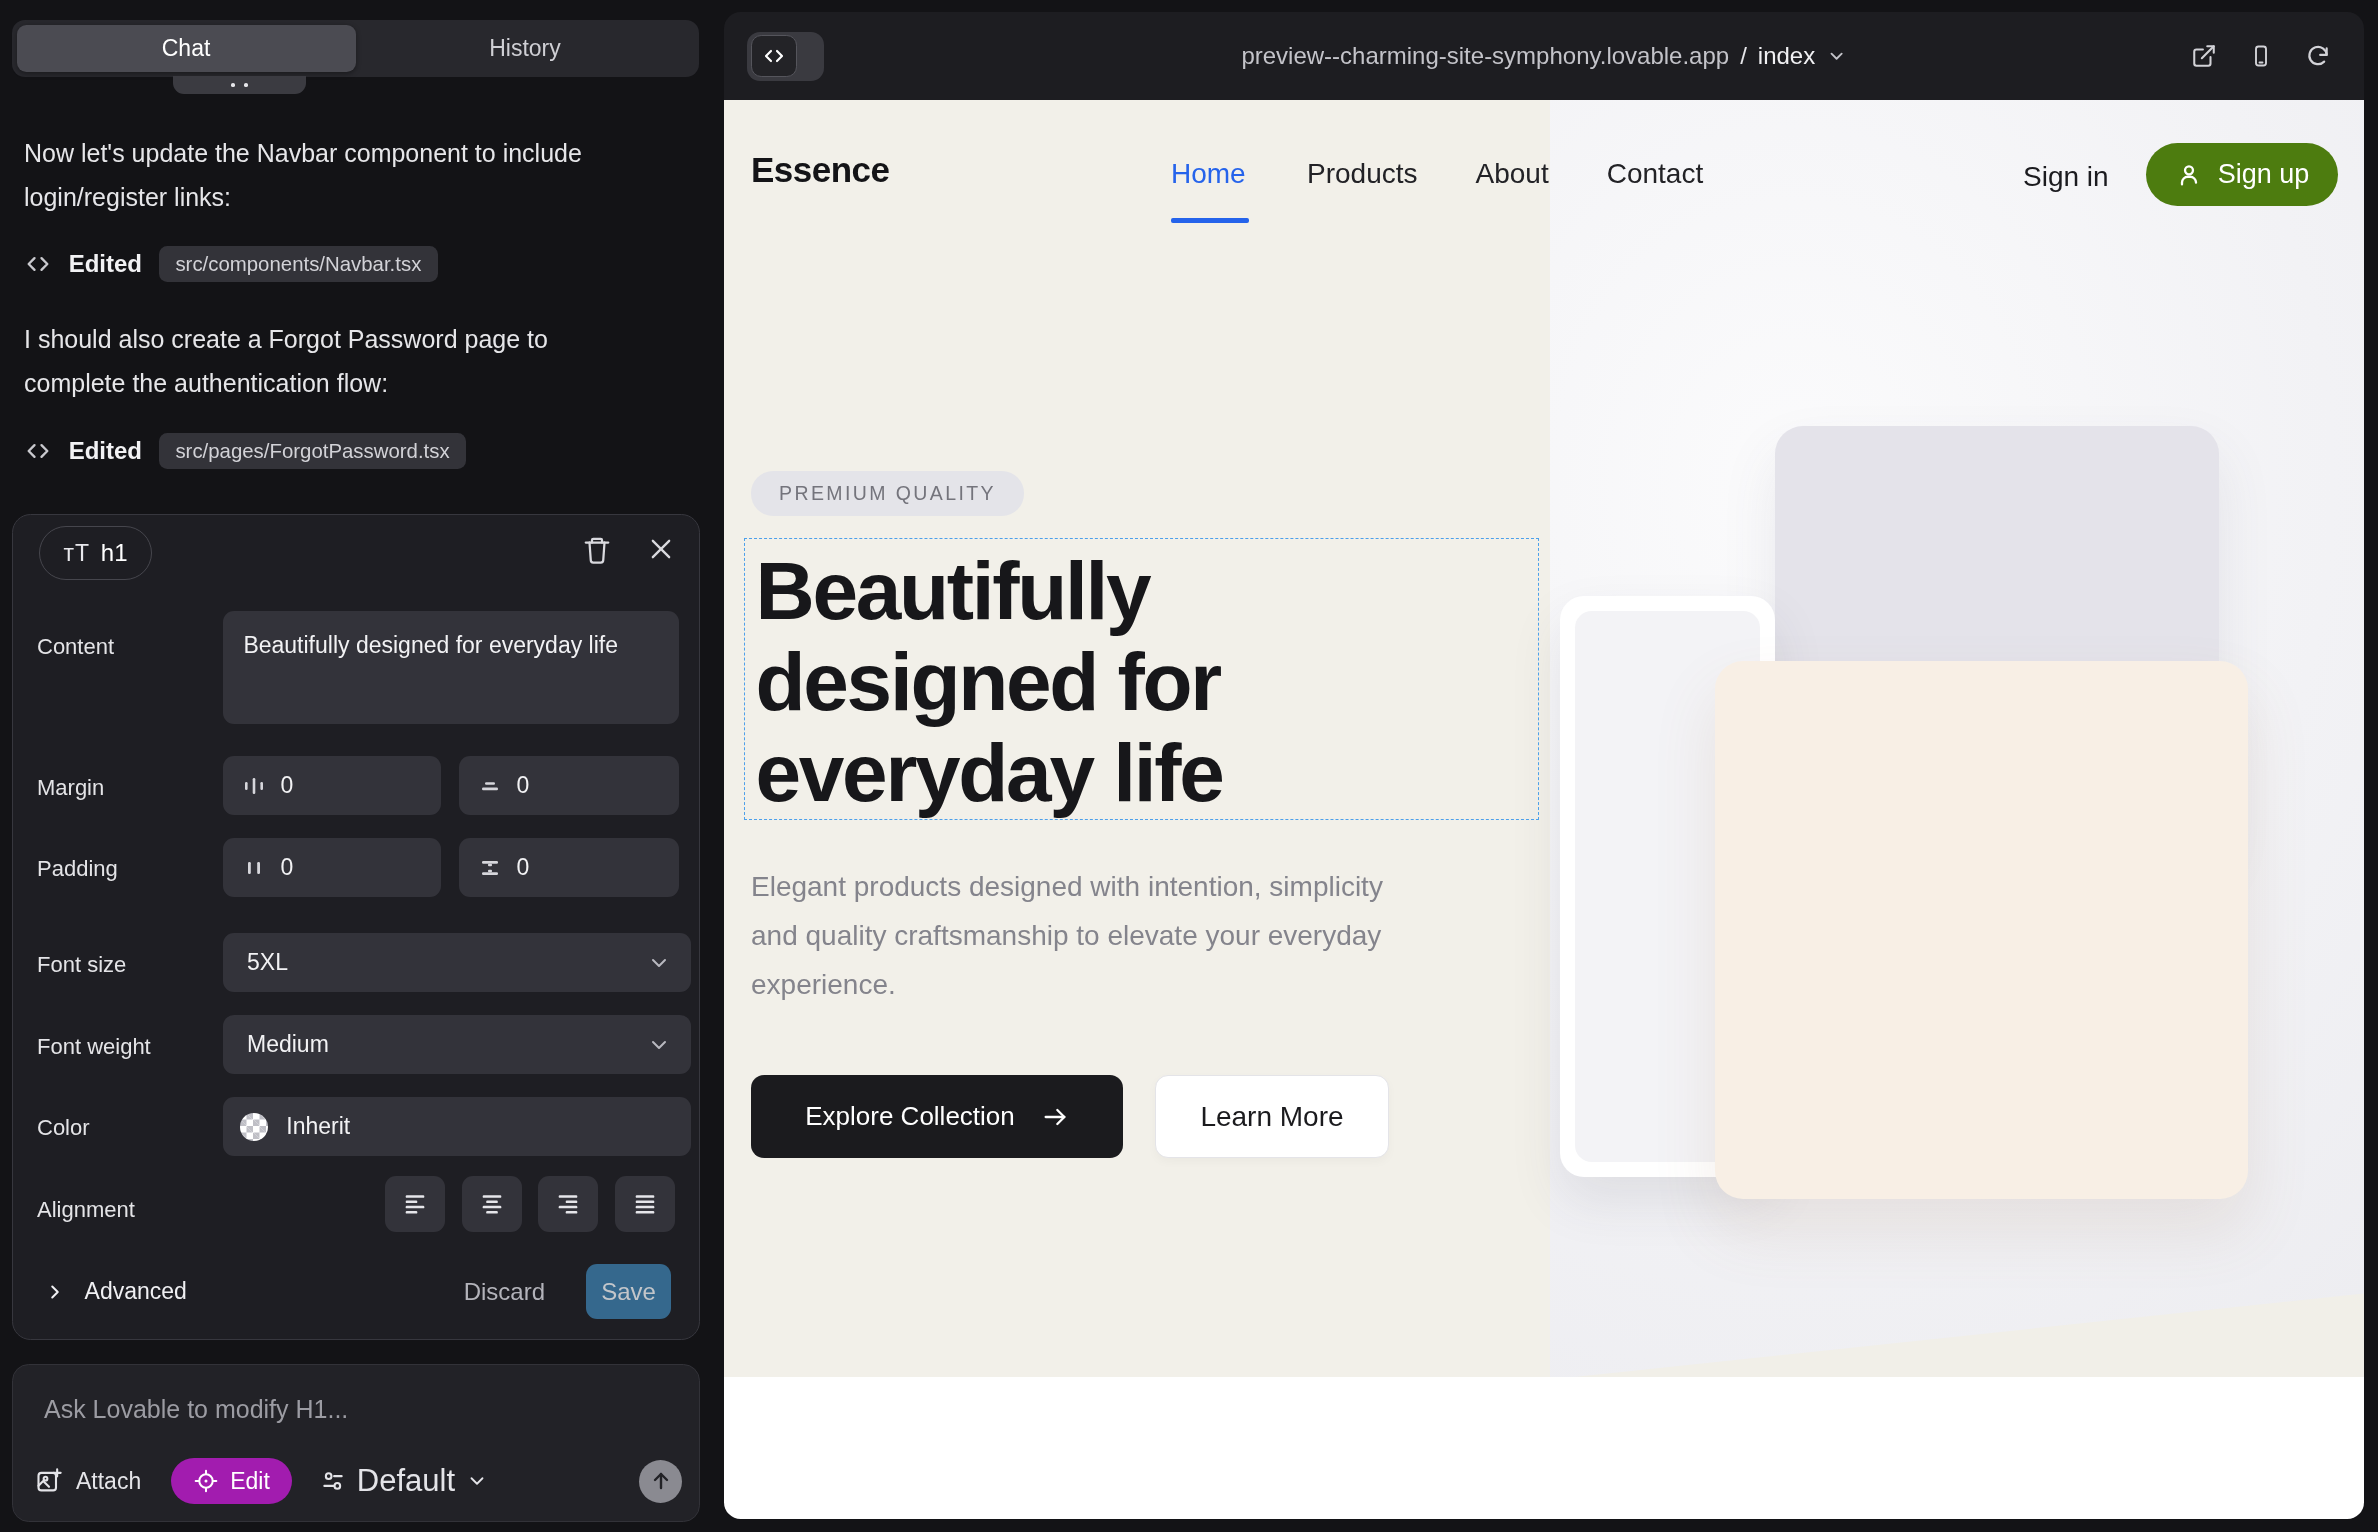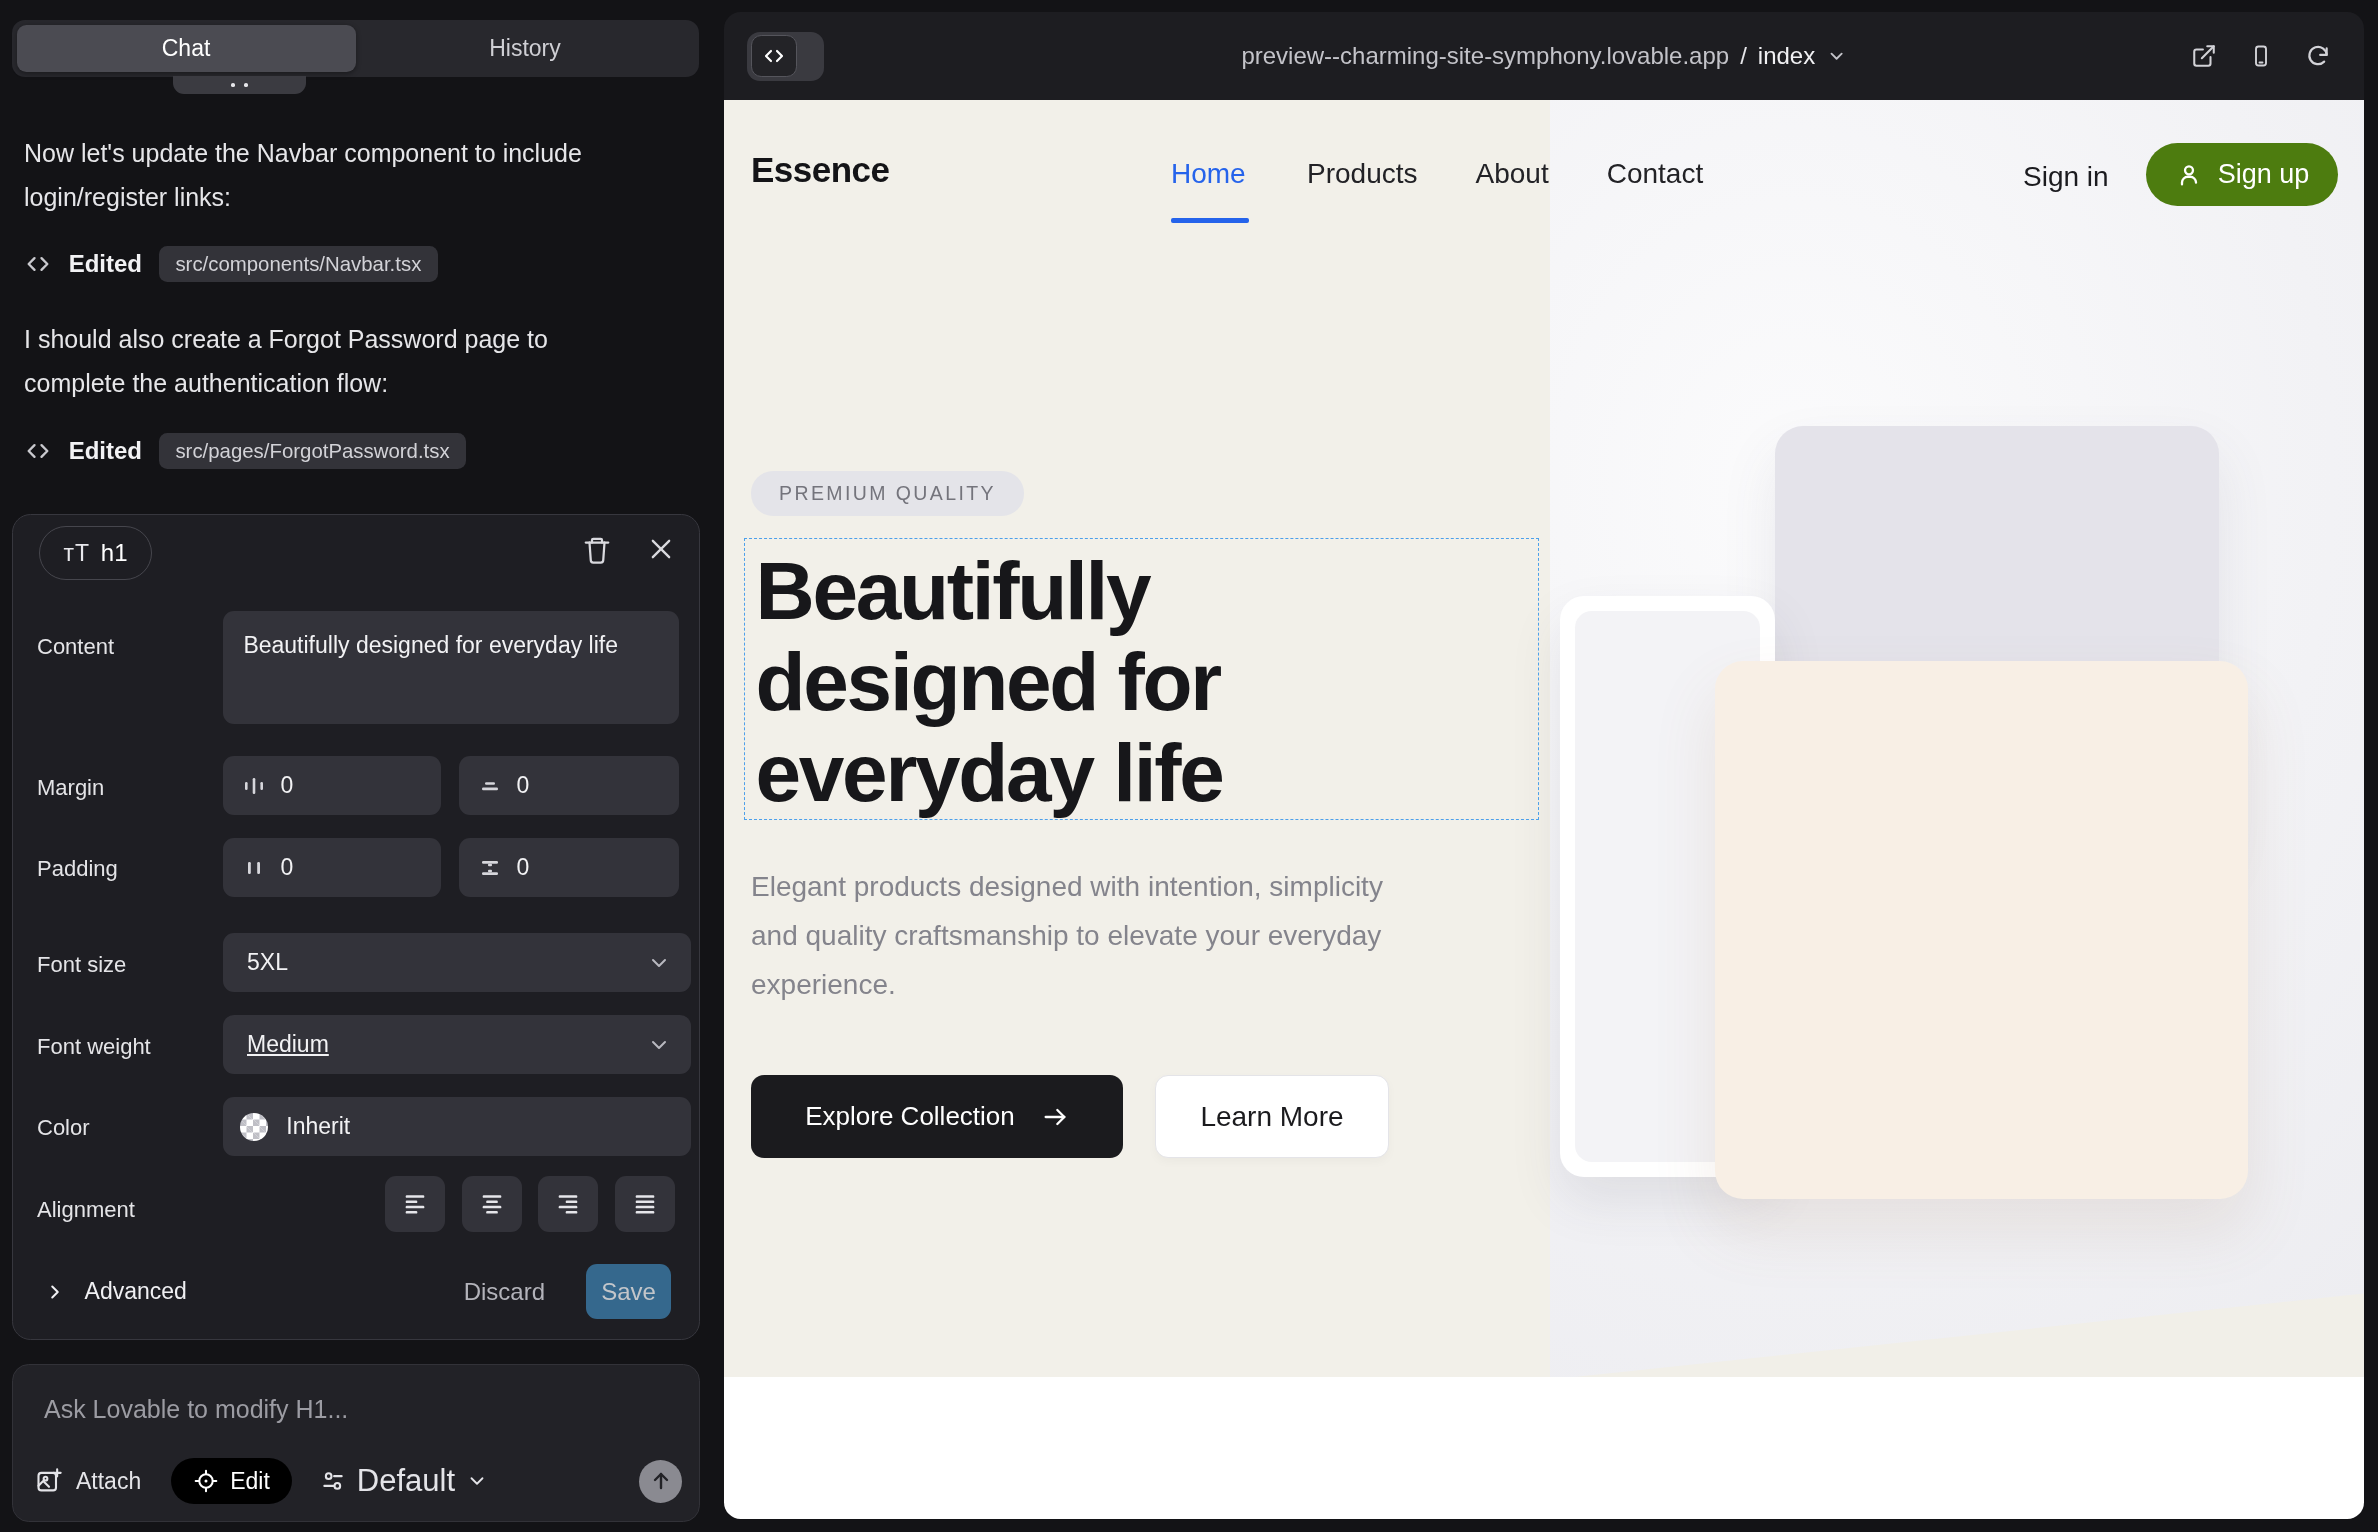--- a/index.html
+++ b/index.html
@@ -37,21 +37,21 @@
   .adv-row { position:absolute; left:31px; top:749px; width:627px; height:55px; display:flex; align-items:center; }
   .adv-toggle { display:flex; align-items:center; gap:18.6px; color:#f0f0f3; font-size:23px; font-weight:500; cursor:pointer; }
   .discard { margin-left:auto; margin-right:41px; font-size:24px; color:#b3b3ba; cursor:pointer; }
   .save-btn { width:85px; height:55px; background:#35688d; border-radius:11px; color:#c3c6ca; font-size:24px; display:flex; align-items:center; justify-content:center; cursor:pointer; }
 
   
   .composer { position:absolute; left:12px; top:1364px; width:688px; height:158px; background:#222227; border:0.9px solid #323238; border-radius:16.7px; }
   .prompt { position:absolute; left:31px; top:30px; font-size:25px; color:#9c9ca3; }
   .composer-bar { position:absolute; left:22px; right:16.7px; bottom:16.7px; height:46px; display:flex; align-items:center; }
   .attach { display:flex; align-items:center; gap:13px; color:#e4e4e8; font-size:23px; cursor:pointer; }
-  .edit-pill { margin-left:30px; height:46px; padding:5px 22px; background:#000000; border-radius:23px; display:flex; align-items:center; gap:11px; color:#fff; font-size:23px; cursor:pointer; }
+  .edit-pill { margin-left:30px; height:46px; padding:5px 22px; background:#a21caf; border-radius:23px; display:flex; align-items:center; gap:11px; color:#fff; font-size:23px; cursor:pointer; }
   .default-sel { margin-left:28px; display:flex; align-items:center; gap:11px; color:#e4e4e8; font-size:31px; cursor:pointer; }
   .send-btn { margin-left:auto; width:43px; height:43px; border-radius:50%; background:#8a8a91; display:flex; align-items:center; justify-content:center; color:#222226; cursor:pointer; }
 
   
   .frame { position:absolute; left:724px; top:12px; width:1640px; height:1507px; background:#1d1d21; border-radius:16.7px; overflow:hidden; }
   .bbar { position:absolute; left:0; top:0; right:0; height:88px; }
   .code-toggle { position:absolute; left:23px; top:19.5px; width:77px; height:49px; background:#3a3a40; border-radius:13px; }
   .code-seg { position:absolute; left:3.7px; top:3.7px; width:46px; height:42px; background:#232327; border:0.9px solid #55555c; border-radius:10.2px; display:flex; align-items:center; justify-content:center; color:#fff; }
   .urlbox { position:absolute; left:50%; top:0; height:88px; transform:translateX(-50%); display:flex; align-items:center; gap:11px; cursor:pointer; }
   .url-host { font-size:24px; color:#c3c3c9; }
@@ -199,21 +199,21 @@
     <div class="field" style="left:210px; top:418px; width:468px; height:59px; padding-left:24px;">
       <span>5XL</span>
       <span class="sel-chevron">
         <svg width="24" height="24" viewBox="0 0 24 24" fill="none" stroke="currentColor" stroke-width="2" stroke-linecap="round" stroke-linejoin="round">
             <path d="M6 9l6 6 6-6"></path>
           </svg>
       </span>
     </div>
 
     <div class="ed-label" style="top:519px">Font weight</div>
-    <div class="field" style="left:210px; top:500px; width:468px; height:59px; padding-left:24px;text-decoration:underline;">
+    <div class="field" style="left:210px; top:500px; width:468px; height:59px; padding-left:24px;">
       <span>Medium</span>
       <span class="sel-chevron">
         <svg width="24" height="24" viewBox="0 0 24 24" fill="none" stroke="currentColor" stroke-width="2" stroke-linecap="round" stroke-linejoin="round">
             <path d="M6 9l6 6 6-6"></path>
           </svg>
       </span>
     </div>
 
     <div class="ed-label" style="top:600px">Color</div>
     <div class="field" style="left:210px; top:582px; width:468px; height:59px;">

